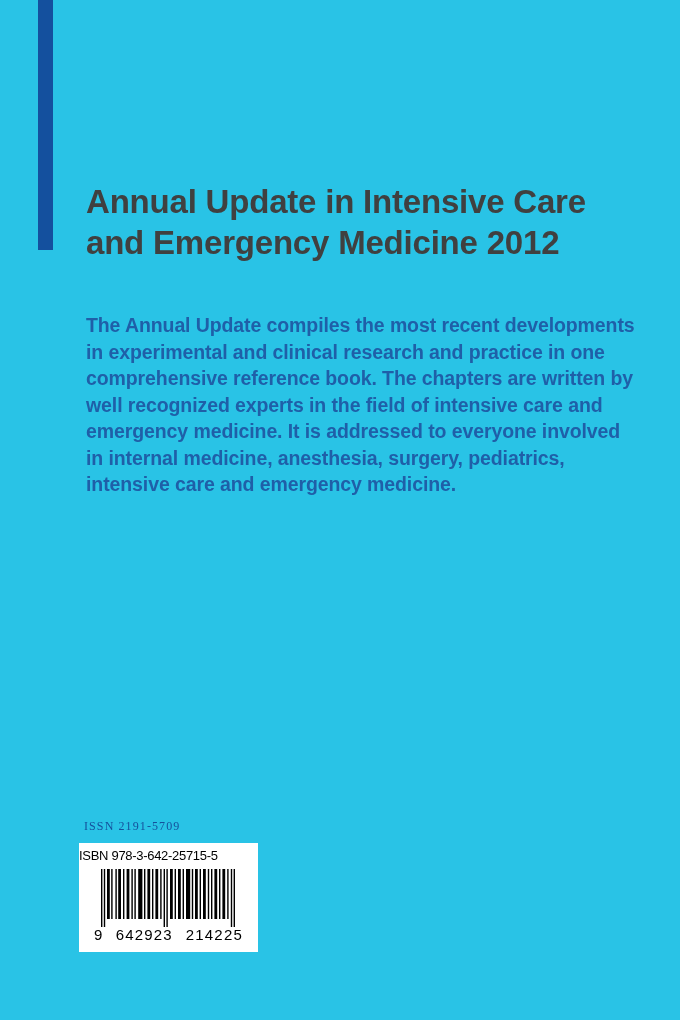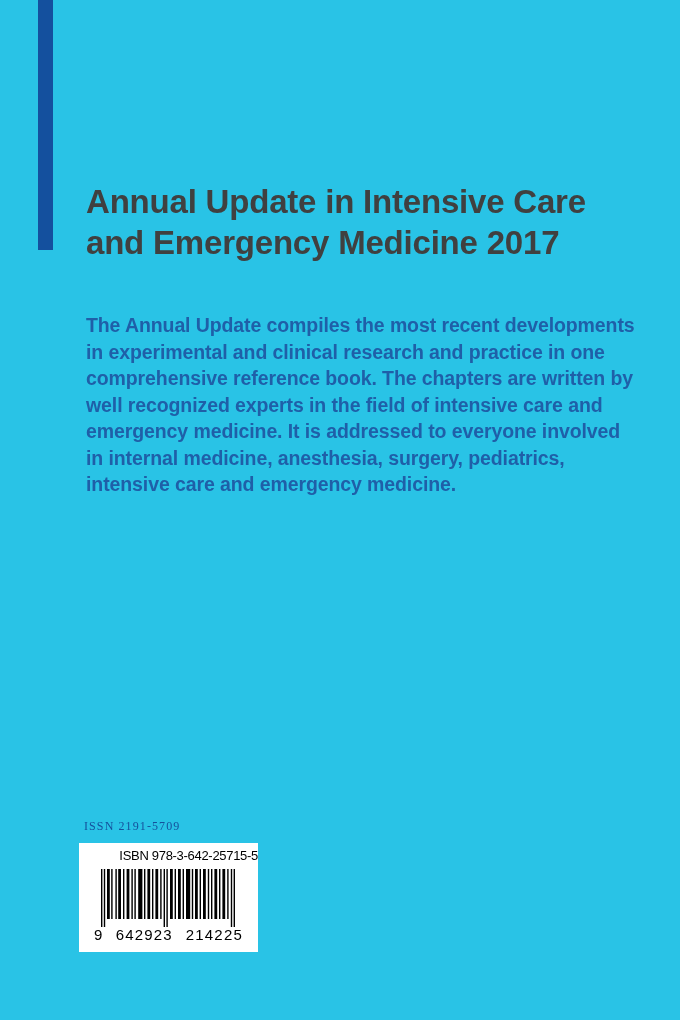--- a/index.html
+++ b/index.html
@@ -81,21 +81,21 @@
     width: 179px;
     height: 109px;
     background: #ffffff;
     box-sizing: border-box;
   }
   .isbn-text {
     position: absolute;
     left: 0;
     top: 5px;
     width: 100%;
-    text-align: right;
+    text-align: left;
     color: #000000;
     font-family: "Liberation Sans", sans-serif;
     font-size: 13px;
     letter-spacing: -0.3px;
   }
   .barcode-bars {
     position: absolute;
     left: 22px;
     top: 26px;
     width: 136px;
@@ -146,21 +146,21 @@
 </style>
 </head>
 <body>
 
 <div id="cover">
 
   <div class="accent-bar"></div>
 
   <div class="title-block">
     <div class="title-line">Annual Update in Intensive Care</div>
-    <div class="title-line">and Emergency Medicine 2017</div>
+    <div class="title-line">and Emergency Medicine 2012</div>
   </div>
 
   <div class="blurb">The Annual Update compiles the most recent developments in experimental and clinical research and practice in one comprehensive reference book. The chapters are written by well recognized experts in the field of intensive care and emergency medicine. It is addressed to everyone involved in internal medicine, anesthesia, surgery, pediatrics, intensive care and emergency medicine.</div>
 
   <div class="issn">ISSN 2191-5709</div>
 
   <div class="barcode-panel">
     <div class="isbn-text">ISBN 978-3-642-25715-5</div>
 
     <svg class="barcode-bars" viewBox="0 0 136 58" preserveAspectRatio="none">

